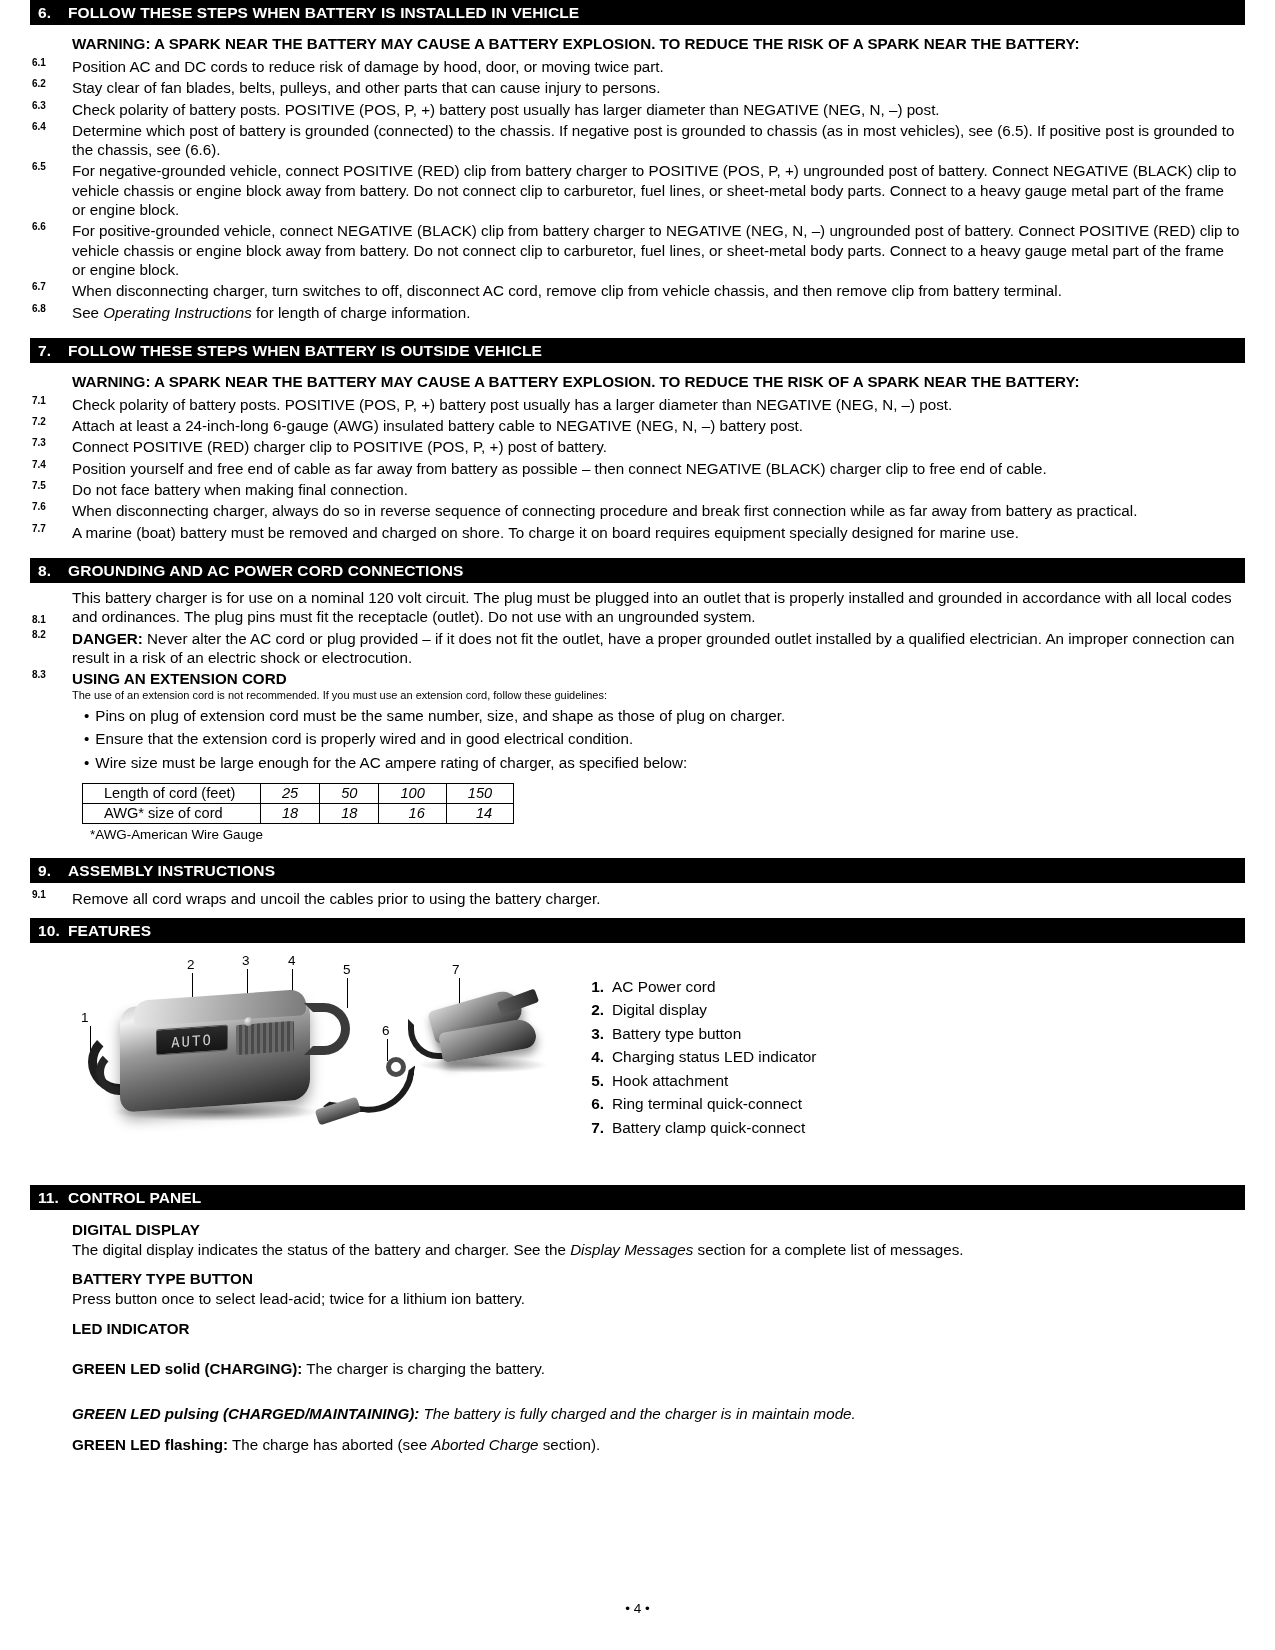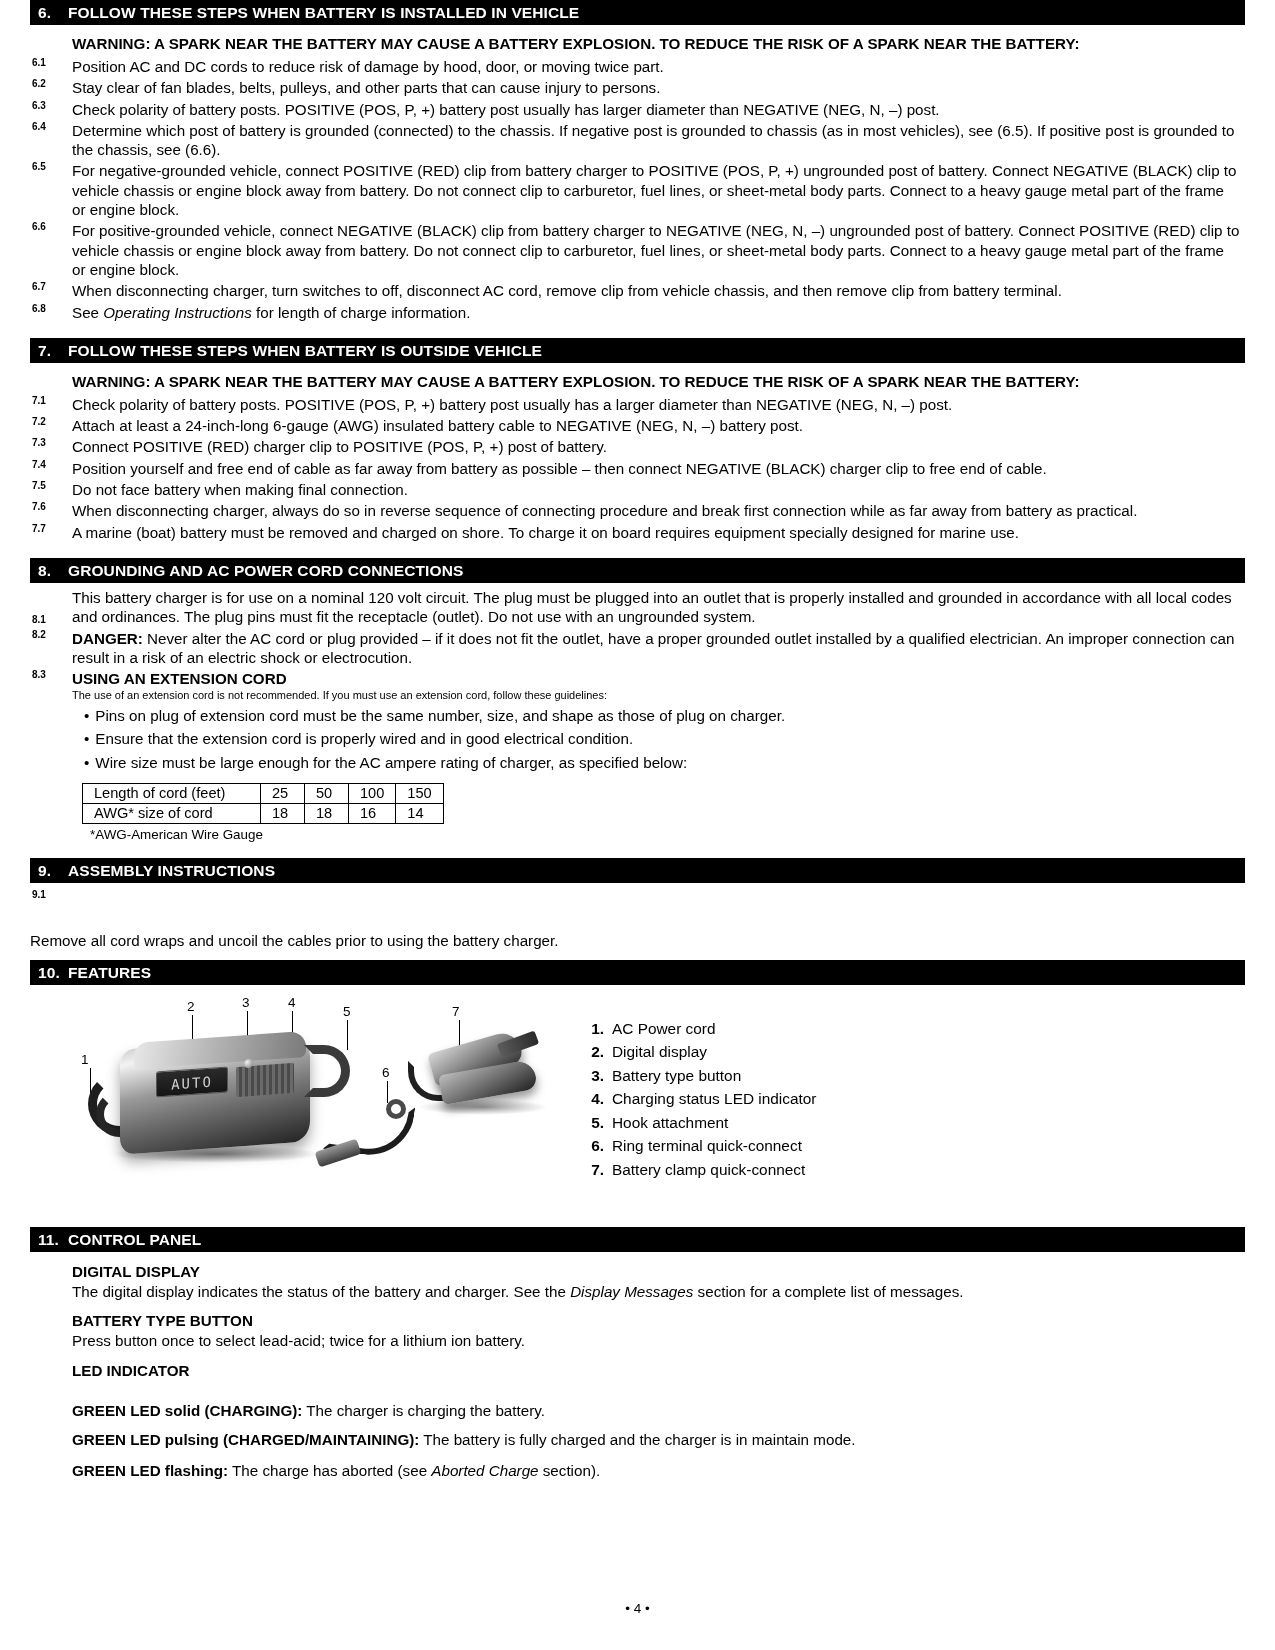--- a/index.html
+++ b/index.html
@@ -87,26 +87,26 @@
 
   
   .wire-wrap { margin-left: 52px; margin-top: 10px; }
   table.wire {
     border-collapse: collapse;
     border: 1.6px solid #000;
     font-size: 14.6px;
   }
   table.wire td {
     border: 1px solid #000;
-    padding: 1px 11px;
+    padding: 1px 21px;
     height: 19px;
     line-height: 17px;
   }
   table.wire td.lbl { width: 178px; text-align: left; }
-  table.wire td.v { width: 44px; text-align: left; }
+  table.wire td.v { width: 44px; text-align: right; font-style: italic; }
   .tbl-note {
     margin-left: 60px;
     font-size: 13.4px;
     margin-top: 3px;
   }
 
   
   .features {
     display: flex;
     margin-top: 10px;
@@ -438,21 +438,21 @@
       </table>
   </div>
   <div class="tbl-note">*AWG-American Wire Gauge</div>
 
   <div class="gap-md"></div>
 
   <div class="sec-bar">
     <span class="num">9.</span>
     <span class="ttl">ASSEMBLY INSTRUCTIONS</span>
   </div>
-  <div class="item" style="margin-top:6px;flex-direction:column;">
+  <div class="item" style="margin-top:6px;">
     <span class="n">9.1</span>
     <span class="t">Remove all cord wraps and uncoil the cables prior to using the battery charger.</span>
   </div>
 
   <div class="gap-sm"></div>
 
   <div class="sec-bar">
     <span class="num">10.</span>
     <span class="ttl">FEATURES</span>
   </div>
@@ -537,19 +537,19 @@
   <div class="cp-block">
     <div class="cp-h">DIGITAL DISPLAY</div>
     <div class="cp-p"><span>The digital display indicates the status of the battery and charger. See the </span><i>Display Messages</i><span> section for a complete list of messages.</span></div>
 
     <div class="cp-h">BATTERY TYPE BUTTON</div>
     <div class="cp-p">Press button once to select lead-acid; twice for a lithium ion battery.</div>
 
     <div class="cp-h">LED INDICATOR</div>
 
     <div class="cp-p" style="margin-top:22px;"><b>GREEN LED solid (CHARGING):</b><span> The charger is charging the battery.</span></div>
-    <div class="cp-p" style="margin-top:9px;"><b>GREEN LED pulsing (CHARGED/MAINTAINING):</b><span> The battery is fully charged and the charger is in maintain mode.</span></div>
+    <div class="cp-p" style="margin-top:25px;font-style:italic;"><b>GREEN LED pulsing (CHARGED/MAINTAINING):</b><span> The battery is fully charged and the charger is in maintain mode.</span></div>
     <div class="cp-p" style="margin-top:11px;"><b>GREEN LED flashing:</b><span> The charge has aborted (see </span><i>Aborted Charge</i><span> section).</span></div>
   </div>
 
   <div class="footer">• 4 •</div>
 
 </div>
 
 </body></html>

